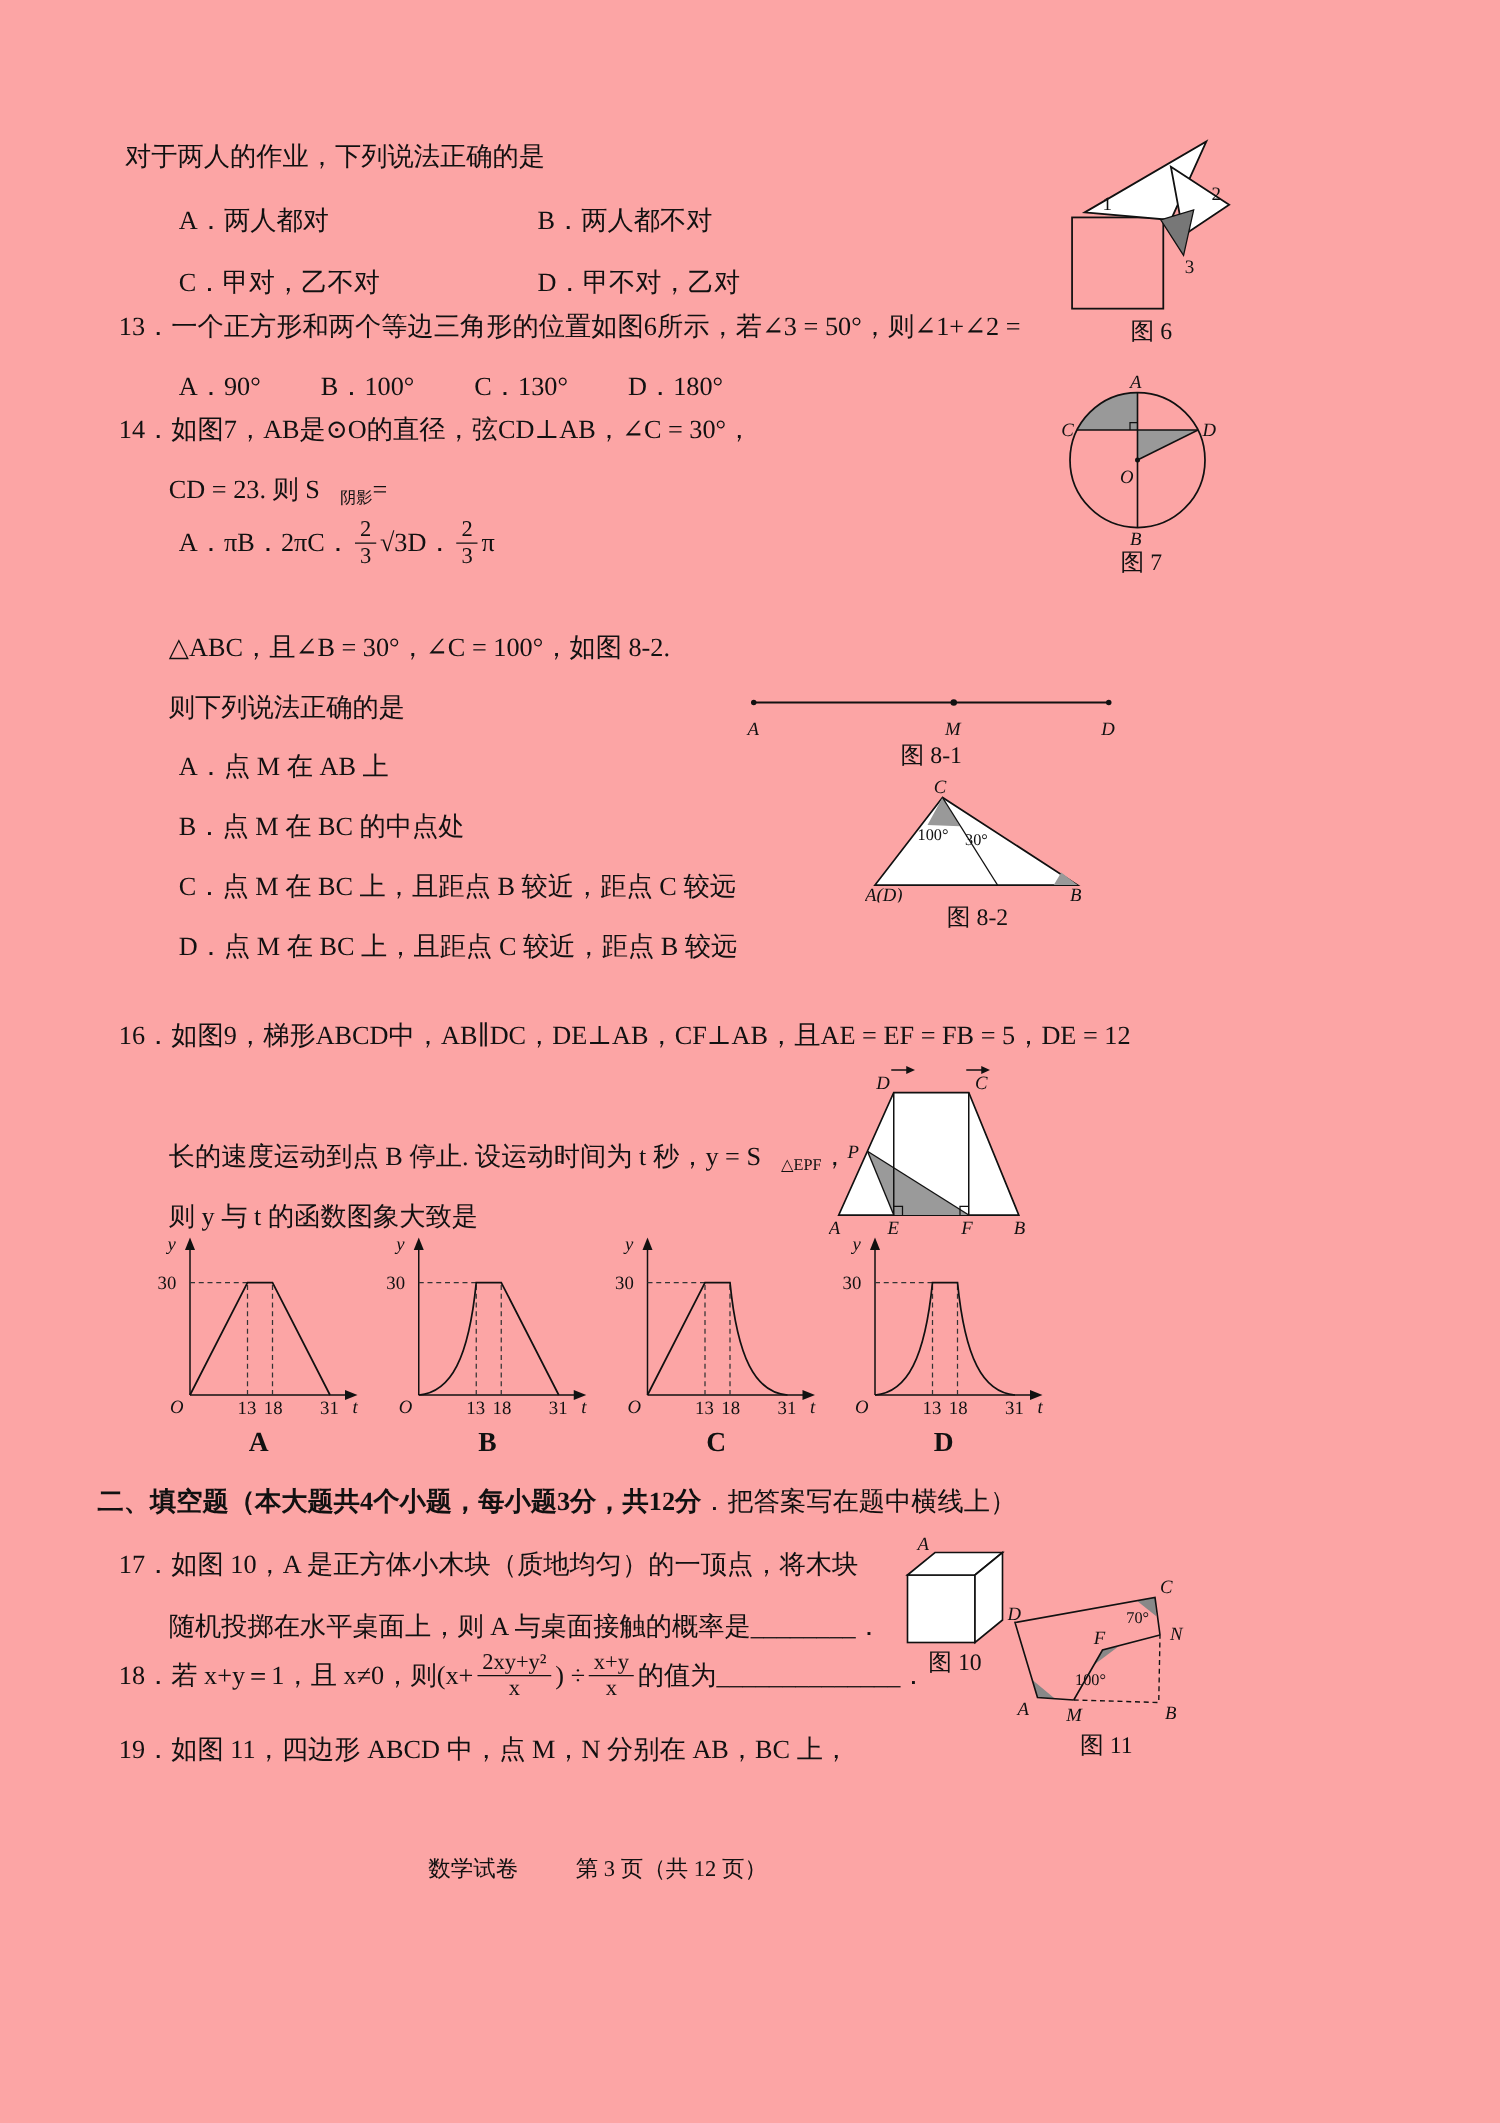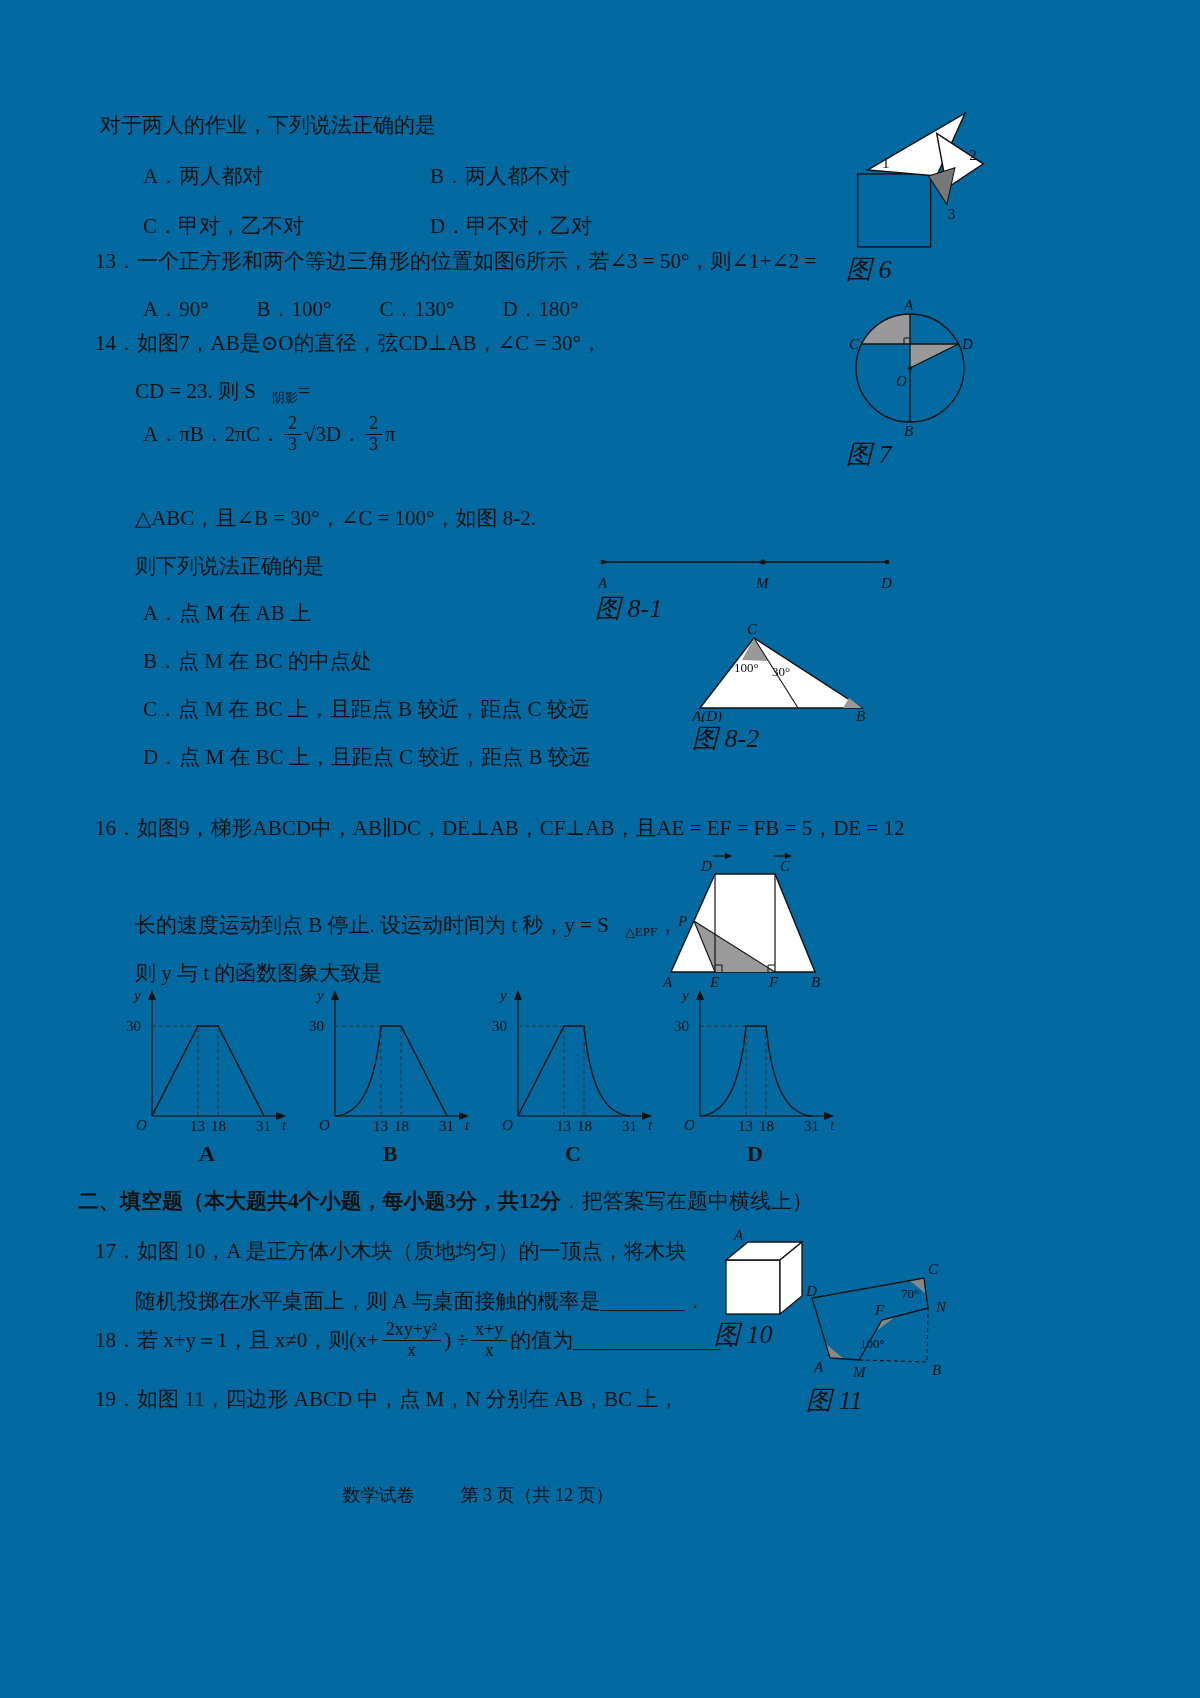--- a/index.html
+++ b/index.html
@@ -1,25 +1,25 @@
 <!DOCTYPE html>
 <html><head>
 <meta charset="utf-8">
 <style>
   * { box-sizing: border-box; }
   html,body { margin:0; padding:0; background:#ffffff; }
   .page {
     position:relative; width:1200px; height:1698px; overflow:hidden;
-    background:#0369a1; color:#111;
+    background:#fca5a5; color:#111;
     font-family:"Liberation Serif","DejaVu Serif",serif;
     font-size:21px; line-height:1.25;
   }
   .abs { position:absolute; white-space:nowrap; }
   .fig { position:absolute; }
-  .cap { text-align:left; font-size:26px; margin-top:1px;font-style:italic; }
+  .cap { text-align:center; font-size:19px; margin-top:1px; }
   .bold { font-weight:700; }
   .sub { font-size:13px; vertical-align:-4px;padding-left:16px; }
   .opt-row { display:flex; align-items:center; }
   .gap40 { } .gap48 { gap:48px; }
   .optfrac { display:inline-flex; align-items:center; }
   .frac { display:inline-flex; flex-direction:column; align-items:center;
           line-height:1.1; margin:0 3px; font-size:18px; }
   .frac .num { border-bottom:1.3px solid #111; padding:0 4px; }
   .frac .den { padding:0 4px; }
   .formula-row { display:flex; align-items:center; }

